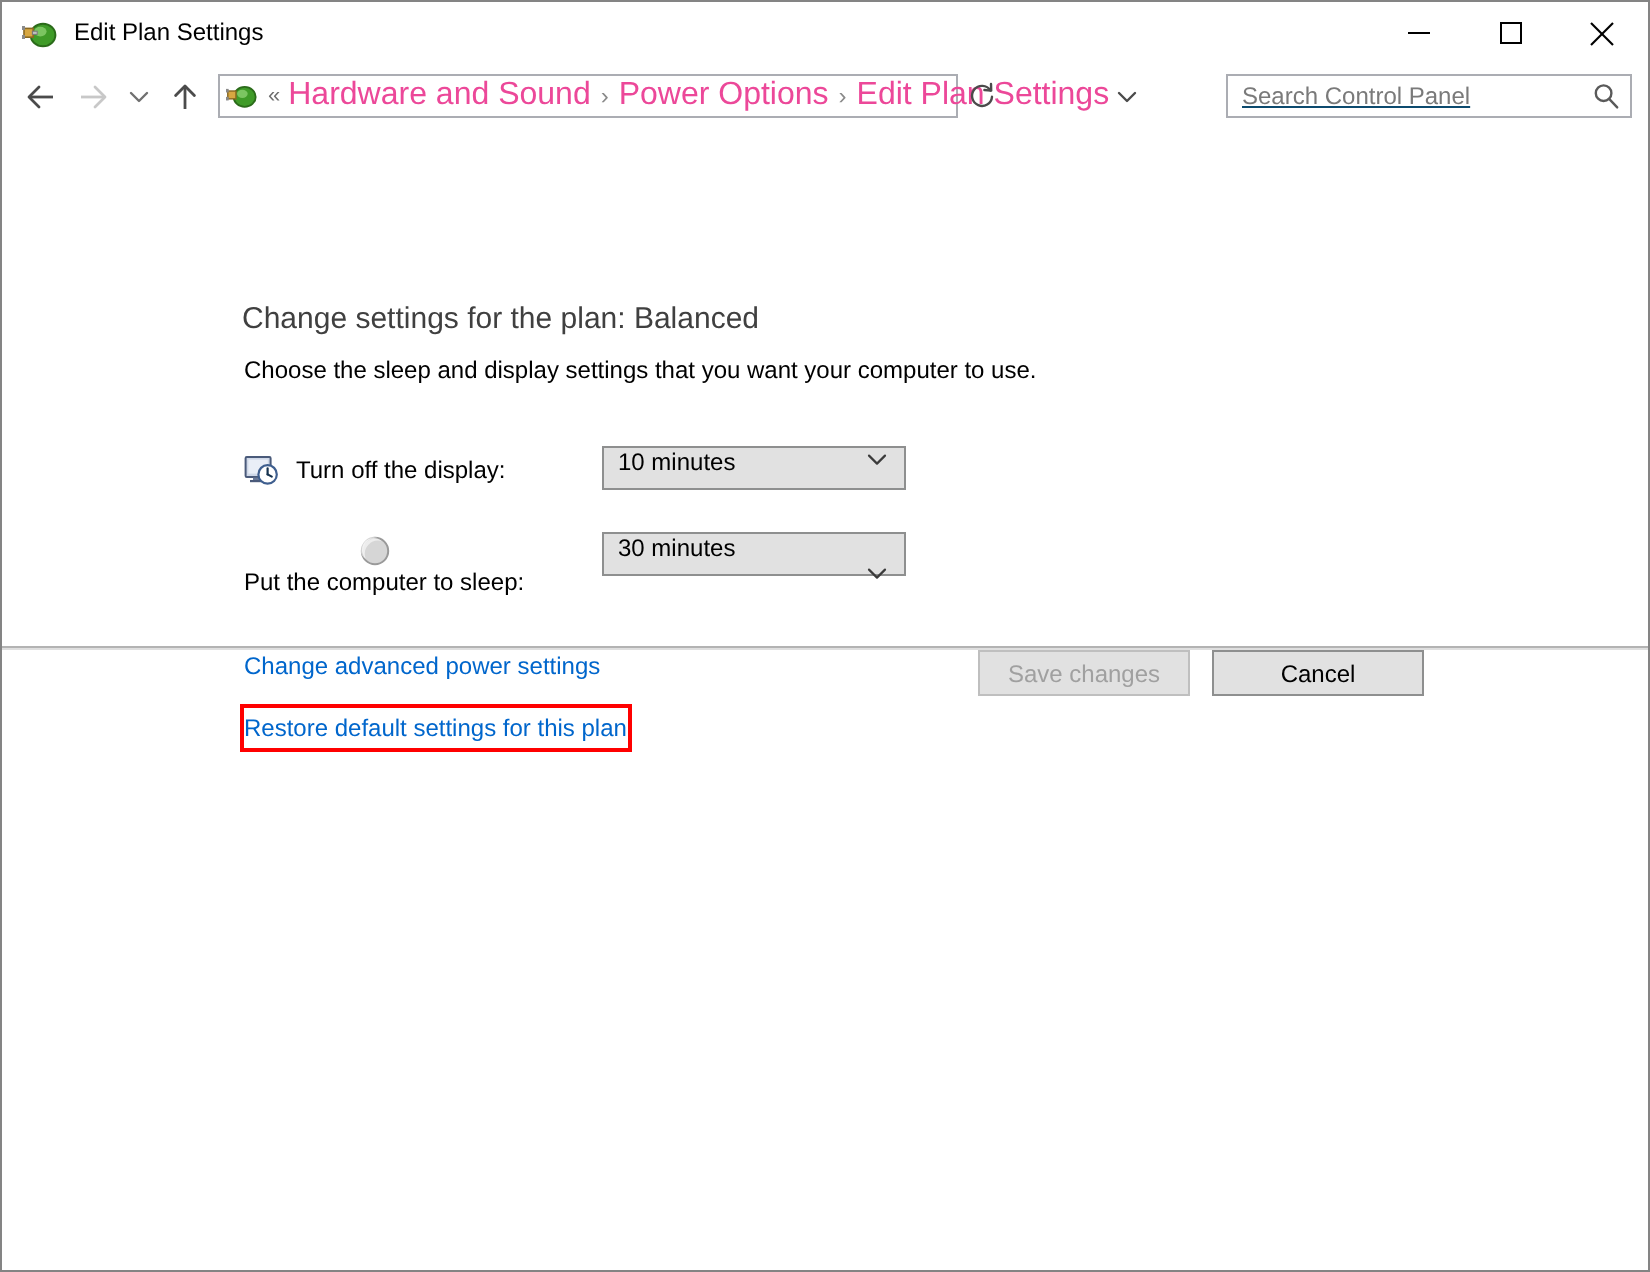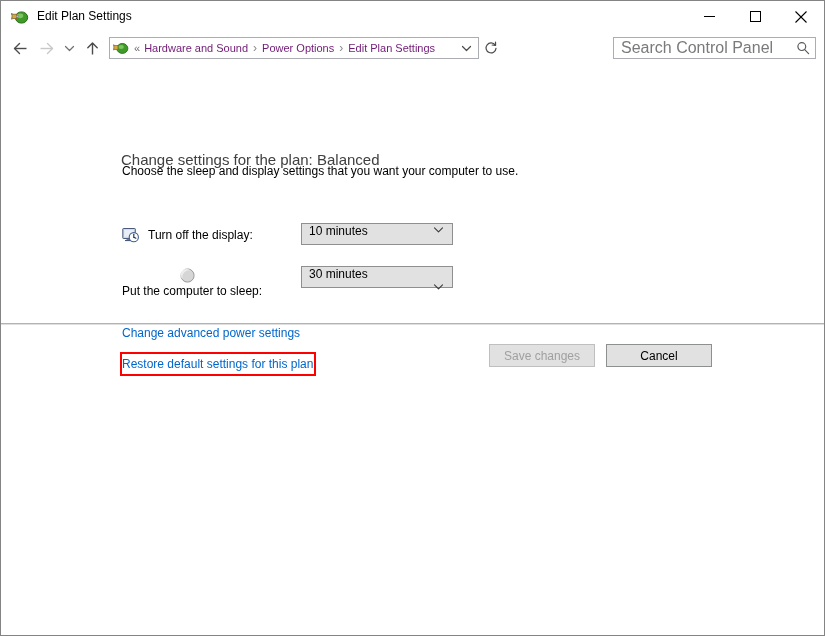--- a/index.html
+++ b/index.html
@@ -100,22 +100,22 @@
     margin: 0 3px 0 3px;
     flex: 0 0 auto;
   }
   .crumb-overflow {
     font-size: 11px;
     color: #6d6d6d;
     margin: 0 2px;
     letter-spacing: -1px;
   }
   .crumb {
-    font-size: 11px;
-    color: #701a75;
+    font-size: 16px;
+    color: #ec4899;
     padding: 0 3px;
     white-space: nowrap;
     cursor: default;
     text-align: right;
   }
   .crumb-sep {
     font-size: 12px;
     color: #8a8a8a;
     padding: 0 2px;
     cursor: default;
@@ -144,25 +144,26 @@
     background: #ffffff;
     display: flex;
     align-items: center;
     box-sizing: border-box;
   }
   #search-input {
     border: 0;
     outline: 0;
     flex: 1 1 auto;
     font-family: "Liberation Sans", sans-serif;
-    font-size: 16px;
+    font-size: 12px;
     color: #0c4a6e;
     padding: 0 4px 0 7px;
     background: transparent;
     min-width: 0;
+    text-decoration: underline;
   }
   #search-input::placeholder { color: #7a7a7a; opacity: 1; }
   #search-icon-wrap {
     width: 24px;
     display: flex;
     align-items: center;
     justify-content: center;
     flex: 0 0 auto;
     cursor: default;
   }
@@ -178,21 +179,21 @@
     position: absolute;
     left: 120px;
     top: 87px;
     font-size: 15px;
     color: #404040;
     white-space: nowrap;
   }
   #page-subtitle {
     position: absolute;
     left: 121px;
-    top: 100px;
+    top: 114px;
     font-size: 12px;
     color: #000000;
     white-space: nowrap;
   }
 
   .setting-row {
     position: absolute;
     left: 121px;
     display: flex;
     align-items: center;
@@ -262,21 +263,21 @@
   
   #separator {
     height: 1px;
     background: #dfdfdf;
     border-top: 1px solid #b3b3b3;
   }
   #footer {
     height: 42px;
     background: #ffffff;
     display: flex;
-    align-items: flex-end;
+    align-items: flex-start;
     justify-content: flex-end;
     padding-right: 112px;
   }
   .btn {
     height: 23px;
     min-width: 106px;
     border: 1px solid #8e8f8f;
     background: #e1e1e1;
     font-family: "Liberation Sans", sans-serif;
     font-size: 12px;

